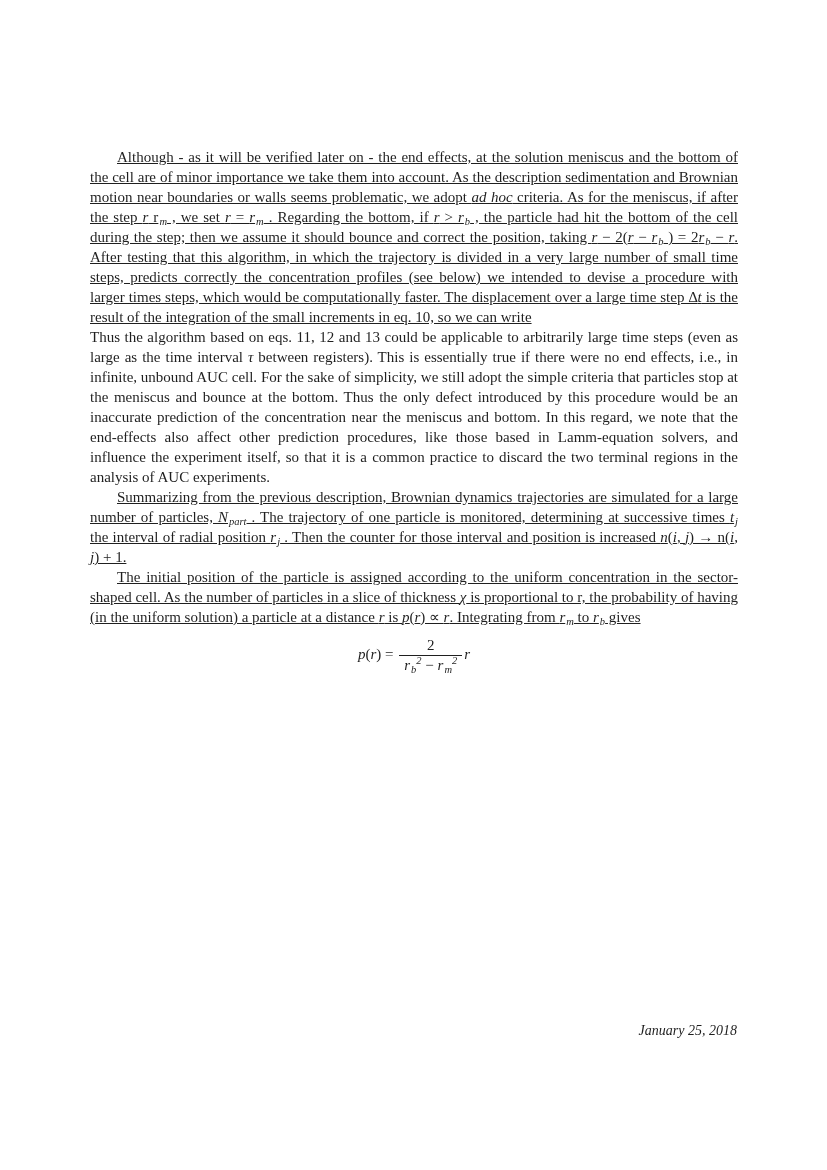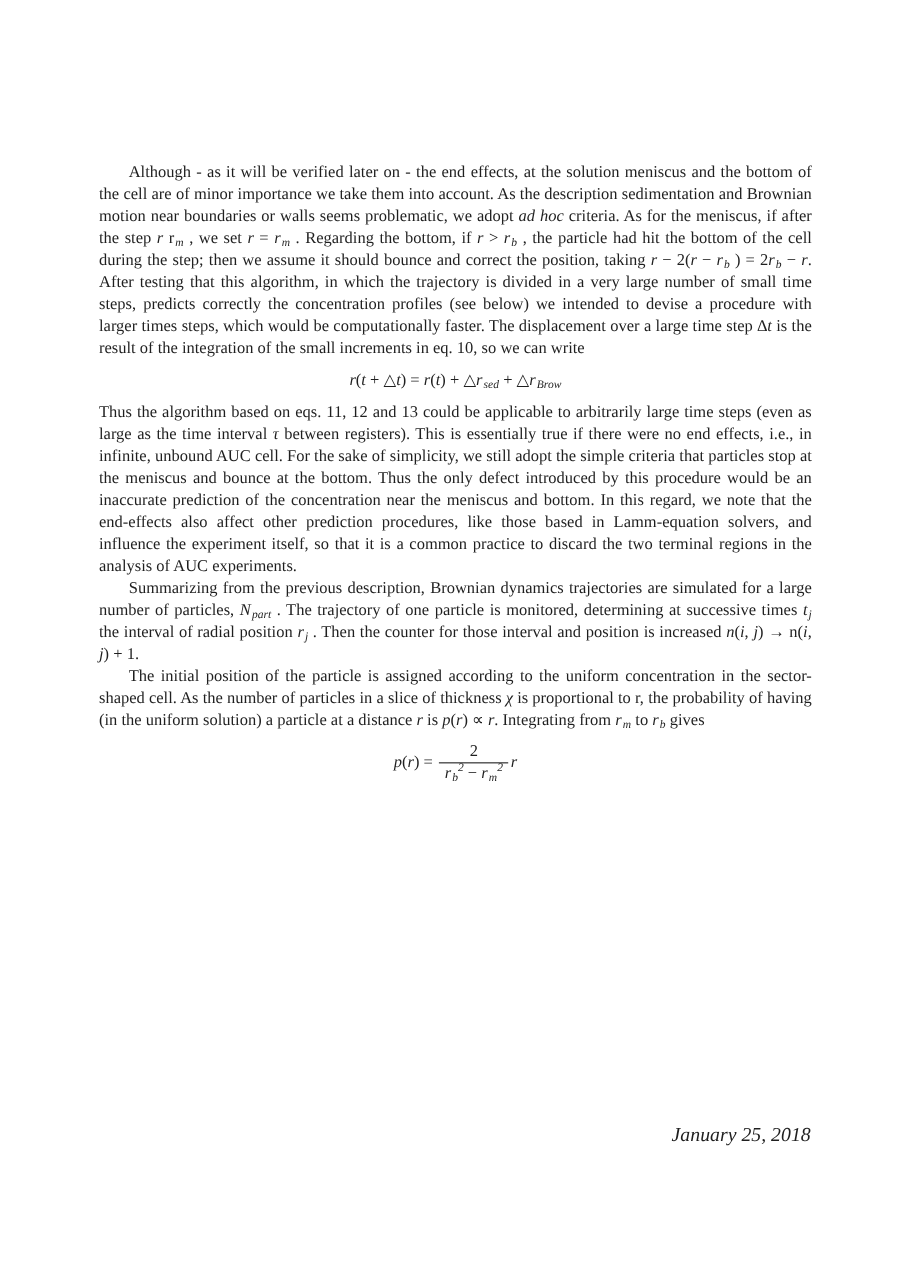--- a/index.html
+++ b/index.html
@@ -11,21 +11,21 @@
     font-family:"Liberation Serif", serif;
     color:#1f1f1f;
   }
   .textblock{
     position:absolute;
     left:90px;top:147px;width:648px;
     font-size:15px;line-height:20px;
     text-align:justify;
   }
   .paragraph{margin:0;}
-  .indent{text-indent:27px;}
+  .indent{text-indent:27px;text-decoration:underline;}
   .equation{
     text-align:center;
     text-indent:0;
     margin:9px 0;
   }
   .heading{
     font-style:italic;
     text-align:left;
     text-indent:0;
     margin:16px 0 7px 0;
@@ -43,30 +43,29 @@
     vertical-align:middle;
     padding:0 2px;
   }
   .frac .num{display:block;border-bottom:1px solid currentColor;padding:0 5px;line-height:19px;}
   .frac .den{display:block;padding:0 5px;line-height:19px;}
   .footer-date{
     position:absolute;
     top:1022px;
     right:90px;
     font-style:italic;
-    font-size:18px;
+    font-size:14px;
     line-height:18px;
   }
 </style>
 </head>
 <body>
 
 <div class="sheet">
   <div class="textblock">
       <div class="paragraph indent"><span>Although - as it will be verified later on - the end effects, at the solution meniscus and the bottom of the cell are of minor importance we take them into account.  As the description sedimentation and Brownian motion near boundaries or walls seems problematic, we adopt </span><i>ad hoc</i><span> criteria.  As for the meniscus, if after the step </span><i>r</i><span> r</span><sub>m</sub><span> , we set </span><i>r</i><span> = </span><i>r</i><sub>m</sub><span> . Regarding the bottom, if </span><i>r</i><span> &gt; </span><i>r</i><sub>b</sub><span> , the particle had hit the bottom of the cell during the step; then we assume it should bounce and correct the position, taking </span><i>r</i><span> − 2(</span><i>r</i><span> − </span><i>r</i><sub>b</sub><span> ) = 2</span><i>r</i><sub>b</sub><span> − </span><i>r</i><span>. After testing that this algorithm, in which the trajectory is divided in a very large number of small time steps, predicts correctly the concentration profiles (see below) we intended to devise a procedure with larger times steps, which would be computationally faster.  The displacement over a large time step ∆</span><i>t</i><span> is the result of the integration of the small increments in eq. 10, so we can write</span></div>
-      <div class="equation"><i>r</i><span>(</span><i>t</i><span> + △</span><i>t</i><span>) = </span><i>r</i><span>(</span><i>t</i><span>) + △</span><i>r</i><sub>sed</sub><span> + △</span><i>r</i><sub>Brow</sub></div>
       <div class="paragraph"><span>Thus the algorithm based on eqs.  11, 12 and 13 could be applicable to arbitrarily large time steps (even as large as the time interval </span><i>τ</i><span> between registers). This is essentially true if there were no end effects, i.e., in infinite, unbound AUC cell. For the sake of simplicity, we still adopt the simple criteria that particles stop at the meniscus and bounce at the bottom. Thus the only defect introduced by this procedure would be an inaccurate prediction of the concentration near the meniscus and bottom. In this regard, we note that the end-effects also affect other prediction procedures, like those based in Lamm-equation solvers, and influence the experiment itself, so that it is a common practice to discard the two terminal regions in the analysis of AUC experiments.</span></div>
       <div class="paragraph indent"><span>Summarizing from the previous description, Brownian dynamics trajectories are simulated for a large number of particles, </span><i>N</i><sub>part</sub><span> . The trajectory of one particle is monitored, determining at successive times </span><i>t</i><sub>j</sub><span> the interval of radial position </span><i>r</i><sub>j</sub><span> . Then the counter for those interval and position is increased </span><i>n</i><span>(</span><i>i</i><span>, </span><i>j</i><span>) → n(</span><i>i</i><span>, </span><i>j</i><span>) + 1.</span></div>
       <div class="paragraph indent"><span>The initial position of the particle is assigned according to the uniform concentration in the sector-shaped cell. As the number of particles in a slice of thickness </span><i>χ</i><span> is proportional to r, the probability of having (in the uniform solution) a particle at a distance </span><i>r</i><span> is </span><i>p</i><span>(</span><i>r</i><span>) ∝ </span><i>r</i><span>. Integrating from </span><i>r</i><sub>m</sub><span> to </span><i>r</i><sub>b</sub><span> gives</span></div>
       <div class="equation"><i>p</i><span>(</span><i>r</i><span>) = </span><span class="frac"><span class="num"><span>2</span></span><span class="den"><i>r</i><sub>b</sub><sup>2</sup><span> − </span><i>r</i><sub>m</sub><sup>2</sup></span></span><i>r</i></div>
     </div>
   <div class="footer-date">January 25, 2018</div>
 </div>
 
 </body></html>

